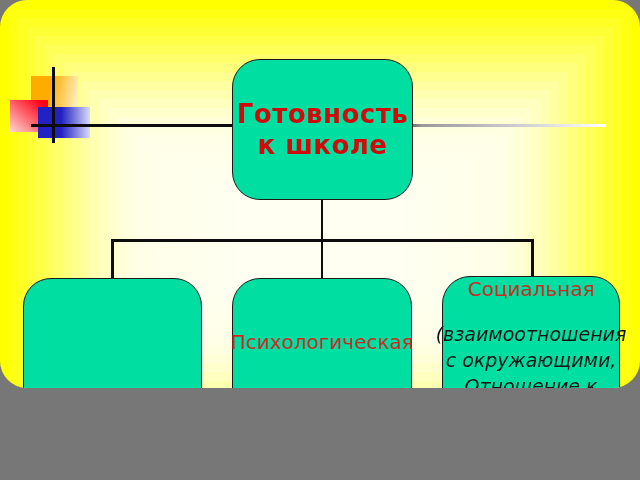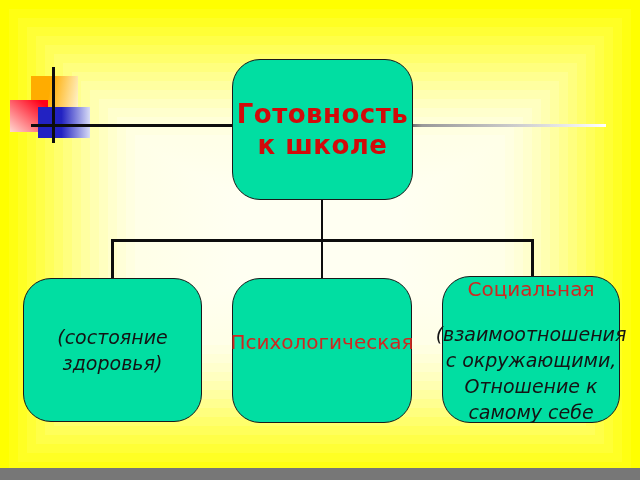--- a/index.html
+++ b/index.html
@@ -1,20 +1,21 @@
 <!DOCTYPE html>
 <html style="--box-fill: #01dea2; --box-border: #1a1a1a; --title-red: #d20a0a; --label-red: #cf2720; --text-black: #141414; --bg-edge-yellow: #ffff00; --bg-center: #fffff2; --deco-orange: #ffac00; --deco-red: #ff0018; --deco-blue: #2222c2;"><head>
 <meta charset="utf-8">
 <style>
   html,body{margin:0;padding:0;background:#777;}
   .slide{
     position:relative;
-    width:640px;height:468px;
+    width:640px;height:388px;
     overflow:hidden;
     font-family:"DejaVu Sans","Liberation Sans",sans-serif;
+    border-radius:27px;
   }
   
   .bg{
     position:absolute;inset:0;
     background-color:#ffffff;
     background-image:
       linear-gradient(to right,
         #ffff00 0px 9px,#ffff12 9px 18px,#ffff24 18px 27px,#ffff36 27px 36px,
         #ffff48 36px 45px,#ffff5a 45px 54px,#ffff6c 54px 63px,#ffff7e 63px 72px,
         #ffff90 72px 81px,#ffffa1 81px 90px,#ffffb1 90px 99px,#ffffc0 99px 108px,
@@ -103,22 +104,20 @@
   <div class="conn conn-mid"></div>
   <div class="conn conn-right"></div>
 
   <div class="node node-root">
     <div class="label root-label">Готовность
 к школе</div>
   </div>
 
   <div class="node node-1">
     <div class="label">
-      <div class="node-sub">(состояние
-здоровья)</div>
     </div>
   </div>
 
   <div class="node node-3">
     <div class="label">
       <div class="node-title">Социальная</div>
       <div class="node-sub">(взаимоотношения
 с окружающими,
 Отношение к
 самому себе</div>

